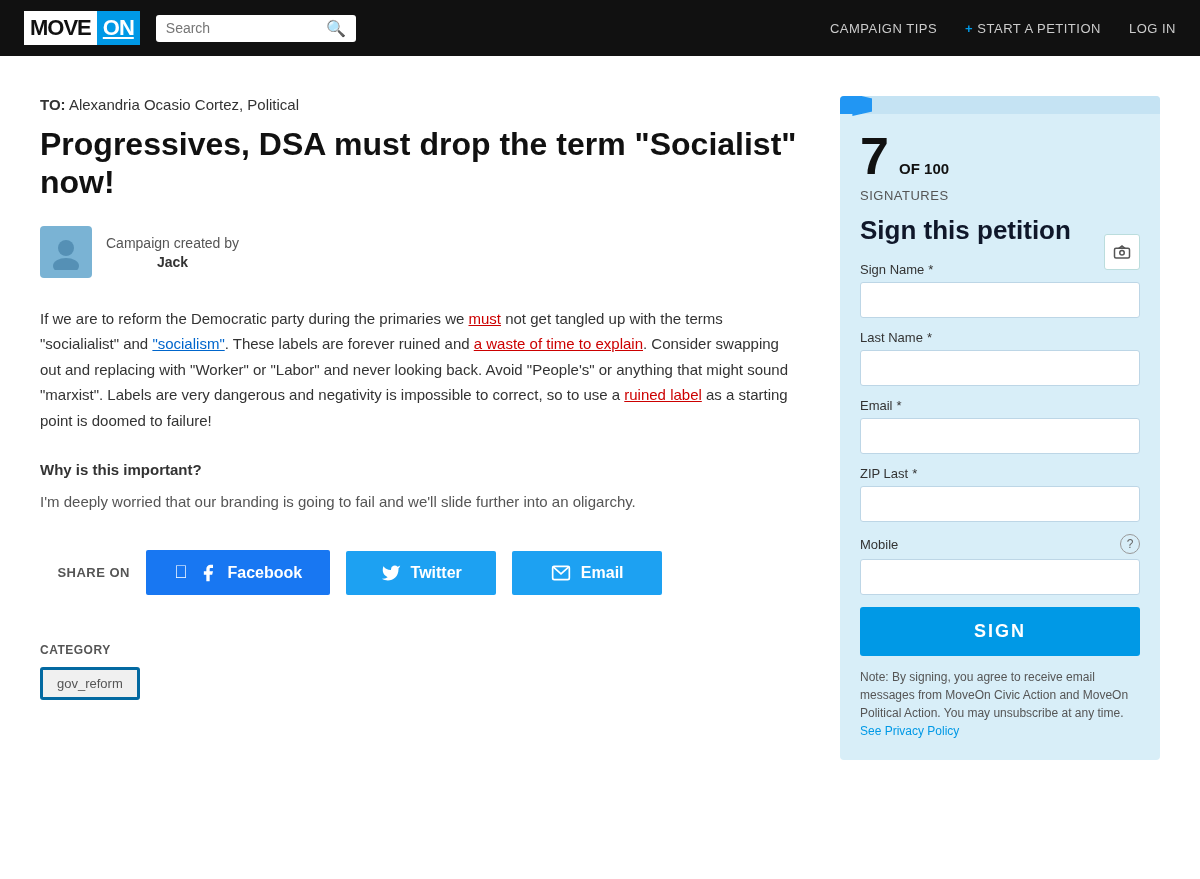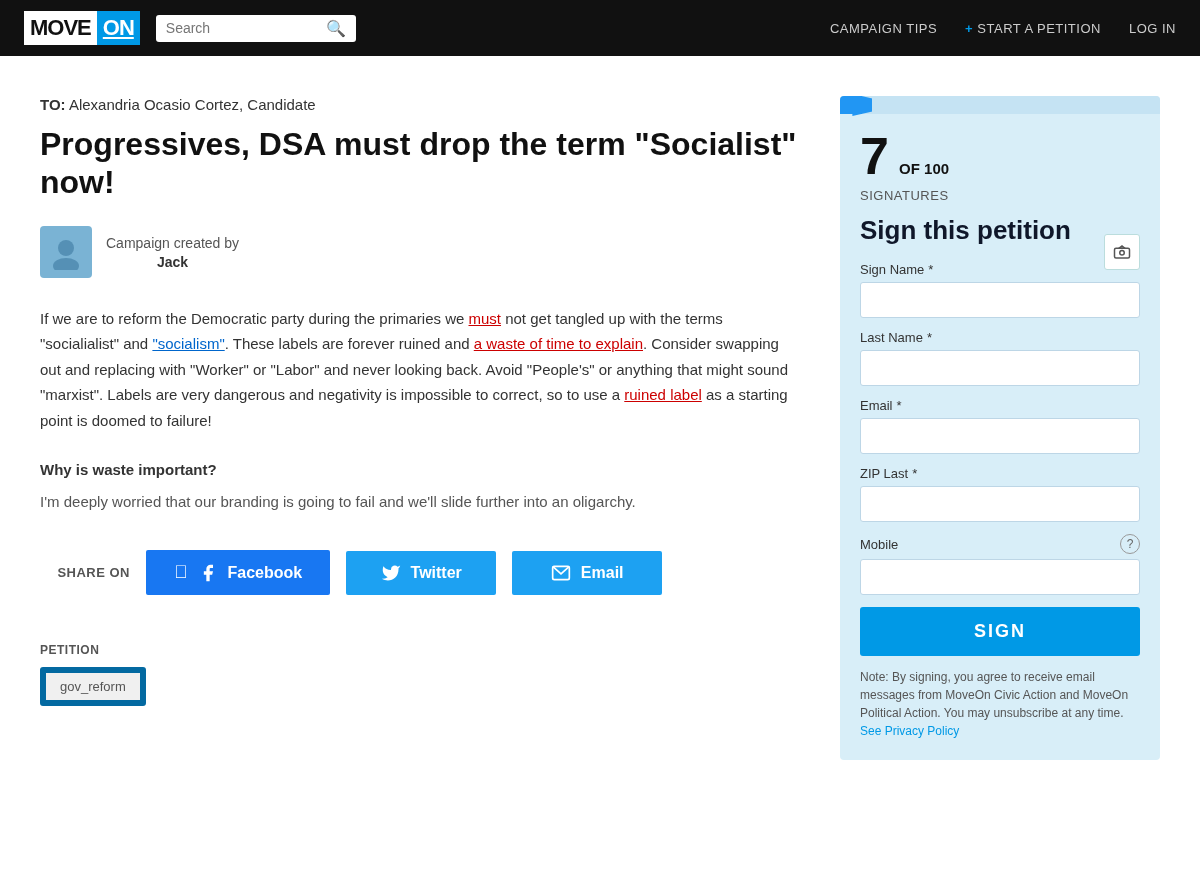--- a/index.html
+++ b/index.html
@@ -189,21 +189,21 @@
       letter-spacing: 0.5px;
       margin-bottom: 10px;
     }
     .category-tag {
       display: inline-block;
       background: #f0f0f0;
       color: #555;
       font-size: 13px;
       padding: 6px 14px;
       border-radius: 3px;
-      border: 6px solid #0369a1;
+      border: 3px solid #0369a1;
     }
 
     
     .petition-sidebar {
       width: 320px;
       flex-shrink: 0;
       background: #d8eef8;
       border-radius: 4px;
       padding: 0 0 20px 0;
       overflow: hidden;
@@ -353,42 +353,42 @@
     <a class="nav-link nav-link-start">START A PETITION</a>
     <a class="nav-link">LOG IN</a>
   </div>
 </nav>
 
 <div class="page-container">
 
   <div class="main-content">
     <div class="to-line">
       <strong>TO:</strong>
-      <span>Alexandria Ocasio Cortez, Candidate</span>
+      <span>Alexandria Ocasio Cortez, Political</span>
     </div>
     <h1 class="petition-title">Progressives, DSA must drop the term "Socialist" now!</h1>
 
     <div class="author-row">
       <div class="author-avatar">
         <svg viewBox="0 0 36 36" fill="none" xmlns="http://www.w3.org/2000/svg">
           <circle cx="18" cy="14" r="8" fill="#5590b5"></circle>
           <ellipse cx="18" cy="32" rx="13" ry="8" fill="#5590b5"></ellipse>
         </svg>
       </div>
       <div>
         <div class="author-info">Campaign created by</div>
         <div class="author-name">Jack</div>
       </div>
     </div>
 
     <div class="petition-body">
       <span>If we are to reform the Democratic party during the primaries we <span style="color:#cc0000;text-decoration:underline">must</span> not get tangled up with the terms "socialialist" and <span style="color:#0066cc;text-decoration:underline">"socialism"</span>. These labels are forever ruined and <span style="color:#cc0000;text-decoration:underline">a waste of time to explain</span>. Consider swapping out and replacing with "Worker" or "Labor" and never looking back. Avoid "People's" or anything that might sound "marxist". Labels are very dangerous and negativity is impossible to correct, so to use a <span style="color:#cc0000;text-decoration:underline">ruined label</span> as a starting point is doomed to failure!</span>
     </div>
 
-    <div class="why-important">Why is waste important?</div>
+    <div class="why-important">Why is this important?</div>
     <div class="why-body">I'm deeply worried that our branding is going to fail and we'll slide further into an oligarchy.</div>
 
     <div class="share-row">
       <span class="share-label">SHARE ON</span>
       <button class="share-btn">
         <span class="share-btn-icon"></span>
         <svg width="20" height="20" viewBox="0 0 24 24" fill="white">
             <path d="M18 2h-3a5 5 0 00-5 5v3H7v4h3v8h4v-8h3l1-4h-4V7a1 1 0 011-1h3z"></path>
           </svg>
         <span>Facebook</span>
@@ -402,21 +402,21 @@
       <button class="share-btn email-btn">
         <svg width="20" height="20" viewBox="0 0 24 24" fill="none" stroke="white" stroke-width="2">
             <rect x="2" y="4" width="20" height="16" rx="2"></rect>
             <polyline points="2,4 12,13 22,4"></polyline>
           </svg>
         <span>Email</span>
       </button>
     </div>
 
     <div class="category-section">
-      <div class="category-label">PETITION</div>
+      <div class="category-label">CATEGORY</div>
       <span class="category-tag">gov_reform</span>
     </div>
   </div>
 
   <div class="petition-sidebar">
     
     <div class="progress-bar-wrap">
       <div class="progress-bar-fill">
         <div class="progress-flag"></div>
       </div>

